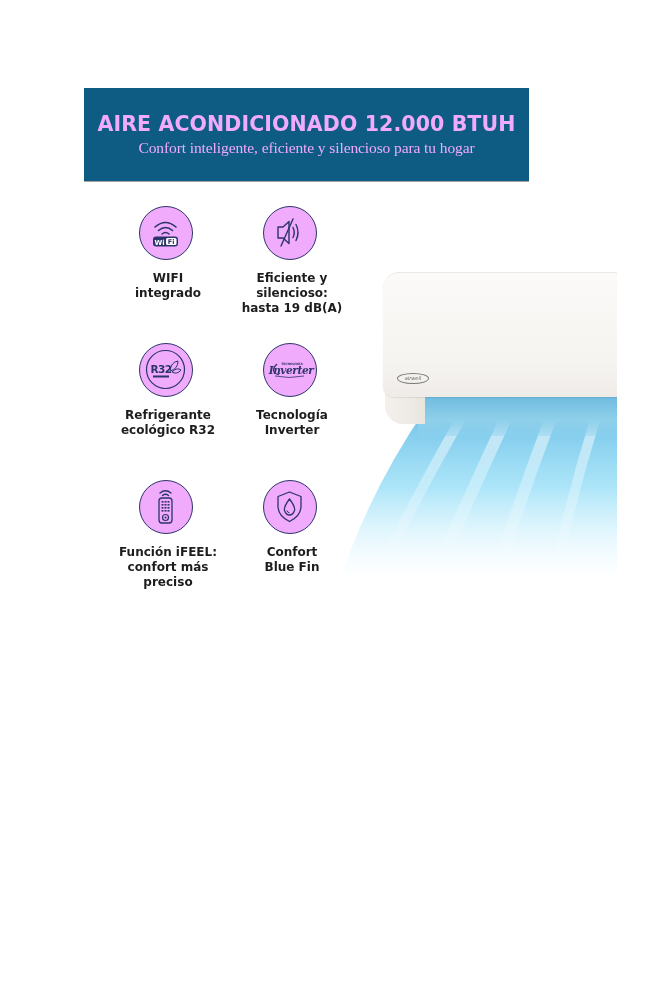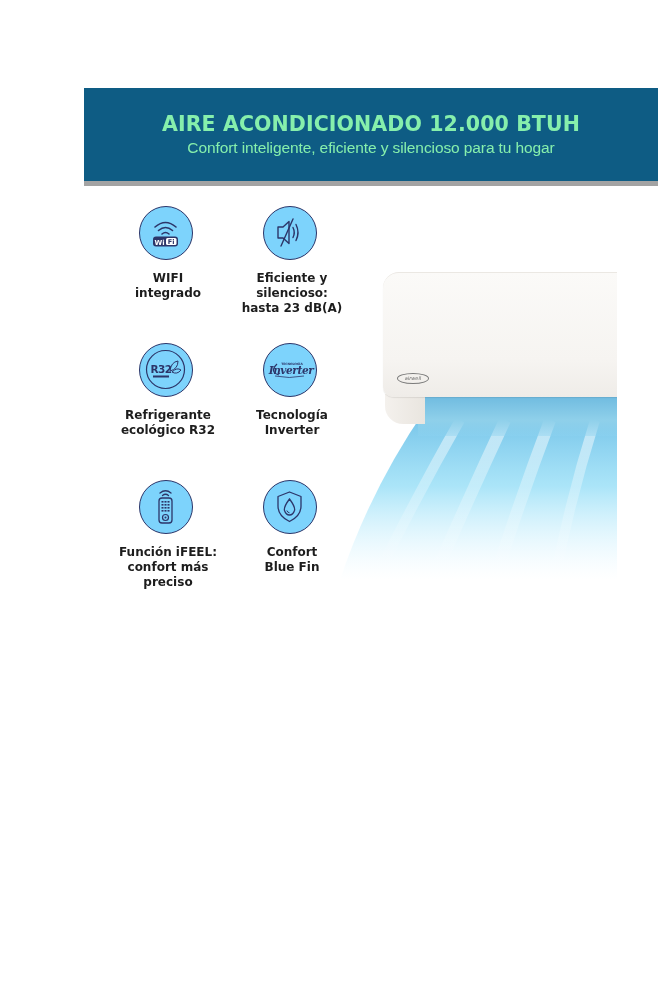--- a/index.html
+++ b/index.html
@@ -1,41 +1,41 @@
 <!DOCTYPE html>
 <html><head>
 <meta charset="utf-8">
 <style>
   html, body { margin: 0; padding: 0; background: #ffffff; }
   body { width: 667px; height: 997px; position: relative; overflow: hidden; font-family: "DejaVu Sans", "Liberation Sans", sans-serif; }
 
   .banner {
-    position: absolute; left: 84px; top: 88px; width: 574px; height: 93px;
+    position: absolute; left: 84px; top: 88px; width: 445px; height: 93px;
     background: #0e5c84;
-    color: #86efac; text-align: center;
-    border-bottom: 5px solid #a3a3a3;
+    color: #f0abfc; text-align: center;
+    border-bottom: 1px solid #a3a3a3;
   }
   .banner-title {
     position: absolute; left: 0; right: 0; top: 24px;
     font-family: "DejaVu Sans", sans-serif; font-weight: bold;
     font-size: 20.5px; letter-spacing: 0.1px; line-height: 24px;
   }
   .banner-subtitle {
     position: absolute; left: 0; right: 0; top: 50px;
-    font-family: Liberation Sans, sans-serif;
+    font-family: Liberation Serif, serif;
     font-size: 15.5px; line-height: 20px; letter-spacing: -0.1px;
   }
 
   .feature {
     position: absolute; width: 120px; text-align: center;
   }
   .feature .ring {
     position: absolute; left: 31px; top: 0; width: 54px; height: 54px;
     border: 1.6px solid #2c3569; border-radius: 50%;
-    background: #7dd3fc;
+    background: #f0abfc;
     box-sizing: border-box;
   }
   .feature .ring svg { position: absolute; left: 0; top: 0; width: 51px; height: 51px; }
   .feature .label {
     position: absolute; left: 0; right: 0; top: 65px;
     font-family: "DejaVu Sans", sans-serif; font-weight: bold;
     font-size: 12px; line-height: 15px; color: #1d1d1d;
     white-space: pre-line;
   }
 
@@ -95,21 +95,21 @@
   <div class="ring">
     <svg viewBox="0 0 51 51">
       <path d="M14 20 L19 20 L25 14.5 L25 36.5 L19 31 L14 31 Z" fill="none" stroke="#2c3569" stroke-width="1.4" stroke-linejoin="round"></path>
       <path d="M29 20.5 Q31.5 25.5 29 30.5" fill="none" stroke="#2c3569" stroke-width="1.4" stroke-linecap="round"></path>
       <path d="M32 17.5 Q36 25.5 32 33.5" fill="none" stroke="#2c3569" stroke-width="1.4" stroke-linecap="round"></path>
       <line x1="29" y1="12" x2="17" y2="39" stroke="#2c3569" stroke-width="1.4" stroke-linecap="round"></line>
     </svg>
   </div>
   <div class="label">Eficiente y
 silencioso:
-hasta 23 dB(A)</div>
+hasta 19 dB(A)</div>
 </div>
 
 <div class="feature" style="left:108px; top:343px;">
   <div class="ring">
     <svg viewBox="0 0 51 51">
       <circle cx="25.5" cy="25.5" r="19" fill="none" stroke="#2c3569" stroke-width="1.2"></circle>
       <text x="21" y="29" font-family="DejaVu Sans, sans-serif" font-size="10.5" font-weight="bold" fill="#2c3569" text-anchor="middle" letter-spacing="-0.5">R32</text>
       <rect x="13" y="31.5" width="16" height="2" fill="#2c3569"></rect>
       <path d="M30 27 Q31 18 38 17 Q38 25 30 27 Z" fill="none" stroke="#2c3569" stroke-width="1"></path>
       <path d="M32 28 Q37 23 41 26 Q37 31 32 28 Z" fill="none" stroke="#2c3569" stroke-width="1"></path>

